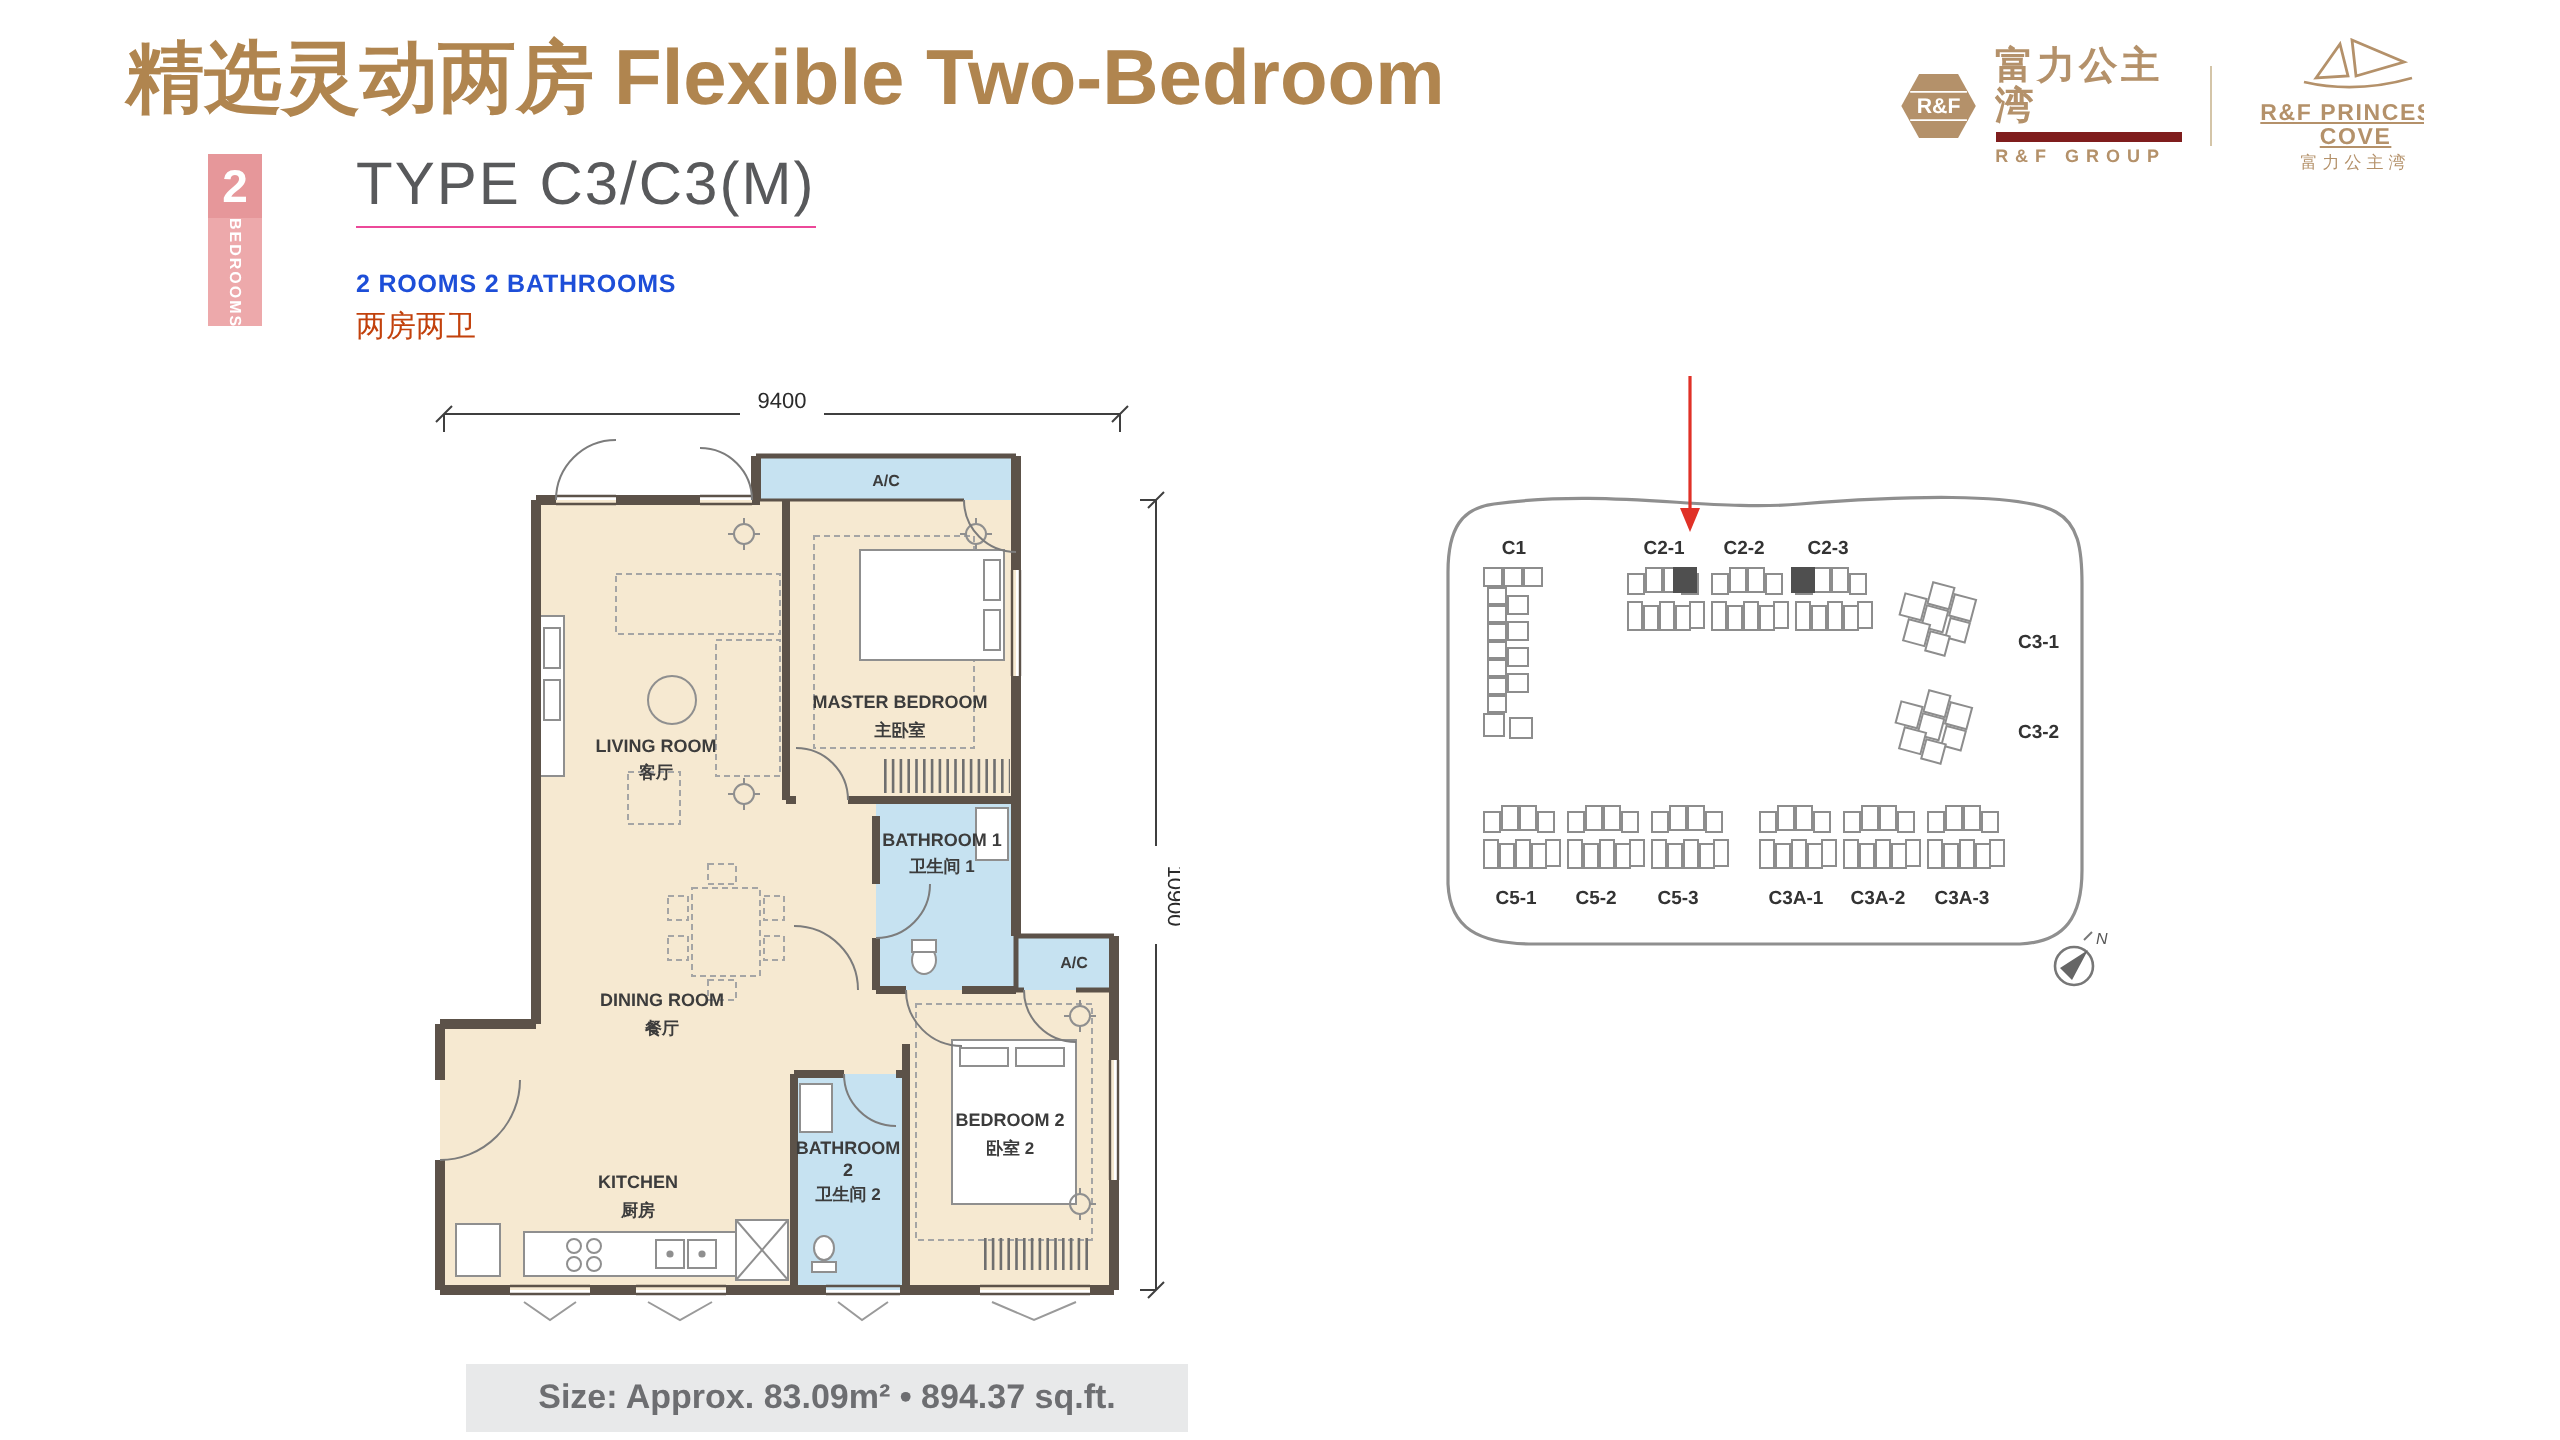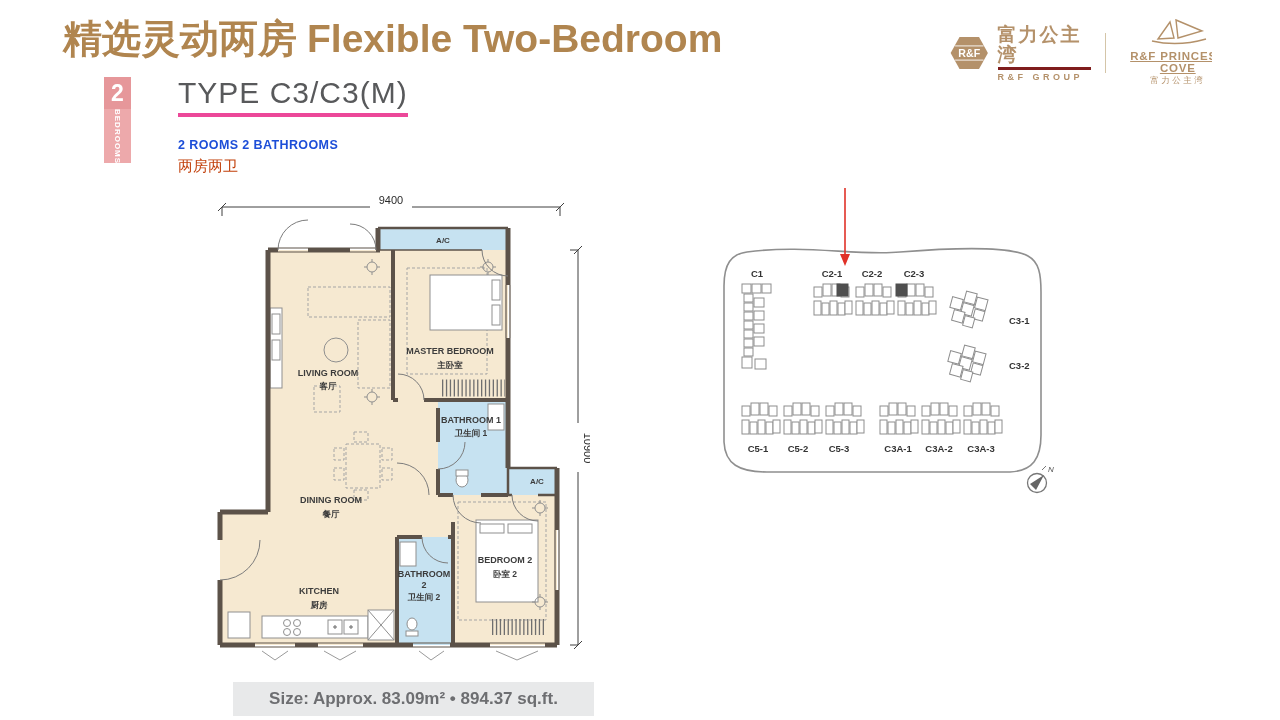--- a/index.html
+++ b/index.html
@@ -8,37 +8,37 @@
 
   
   .title{position:absolute;left:63px;top:12px;font-size:39px;font-weight:bold;
          color:#b0854f;letter-spacing:0px;white-space:nowrap;}
   .title .en{margin-left:10px;}
 
   .logos{position:absolute;left:948px;top:24px;width:290px;height:58px;display:flex;align-items:center;}
   .grouplogo{display:flex;align-items:center;}
   .grouplogo .gtxt{margin-left:7px;}
   .gname{font-size:19px;font-weight:bold;color:#b4916a;letter-spacing:2px;line-height:20px;}
-  .gsub{font-size:9px;font-weight:bold;color:#b4916a;letter-spacing:3.5px;border-top:3px solid #7f1d1d;
+  .gsub{font-size:9px;font-weight:bold;color:#b4916a;letter-spacing:3.5px;border-top:5px solid #7f1d1d;
         padding-top:2px;margin-top:2px;}
   .logodivider{width:1px;height:40px;background:#d4c5a8;margin:0 12px 0 14px;}
   .covelogo{text-align:center;}
   .cname{font-size:11.5px;font-weight:bold;color:#b4916a;letter-spacing:0.8px;margin-top:1px;text-decoration:underline;}
   .csub{font-size:8.5px;color:#b4916a;letter-spacing:2.5px;margin-top:1px;}
 
   
   .badge{position:absolute;left:104px;top:77px;width:27px;height:86px;}
   .badge .num{display:block;width:27px;height:32px;background:#e6979a;color:#fff;
               font-size:23px;font-weight:bold;text-align:center;line-height:32px;}
   .badge .vert{display:block;width:27px;height:54px;background:#eda9ab;color:#fff;
                font-size:8px;font-weight:bold;letter-spacing:1px;
                writing-mode:vertical-rl;text-align:center;line-height:27px;}
   .typeblock{position:absolute;left:178px;top:76px;}
   .typehead{font-size:30px;font-weight:400;color:#58595b;letter-spacing:1px;
-            border-bottom:4px solid #ec4899;padding-bottom:3px;display:inline-block;}
+            border-bottom:1px solid #ec4899;padding-bottom:3px;display:inline-block;}
   .roomsline{font-size:12.5px;font-weight:bold;color:#1d4ed8;letter-spacing:0.4px;margin-top:21px;}
   .roomszh{font-size:15px;color:#c2410c;margin-top:5px;}
 
   
   .floorplan{position:absolute;left:200px;top:190px;}
   .siteplan{position:absolute;left:715px;top:180px;}
 
   
   .sizebar{position:absolute;left:233px;top:682px;width:361px;height:34px;background:#e8e9ea;
            color:#6d6e71;font-size:17px;font-weight:bold;text-align:center;line-height:34px;}

